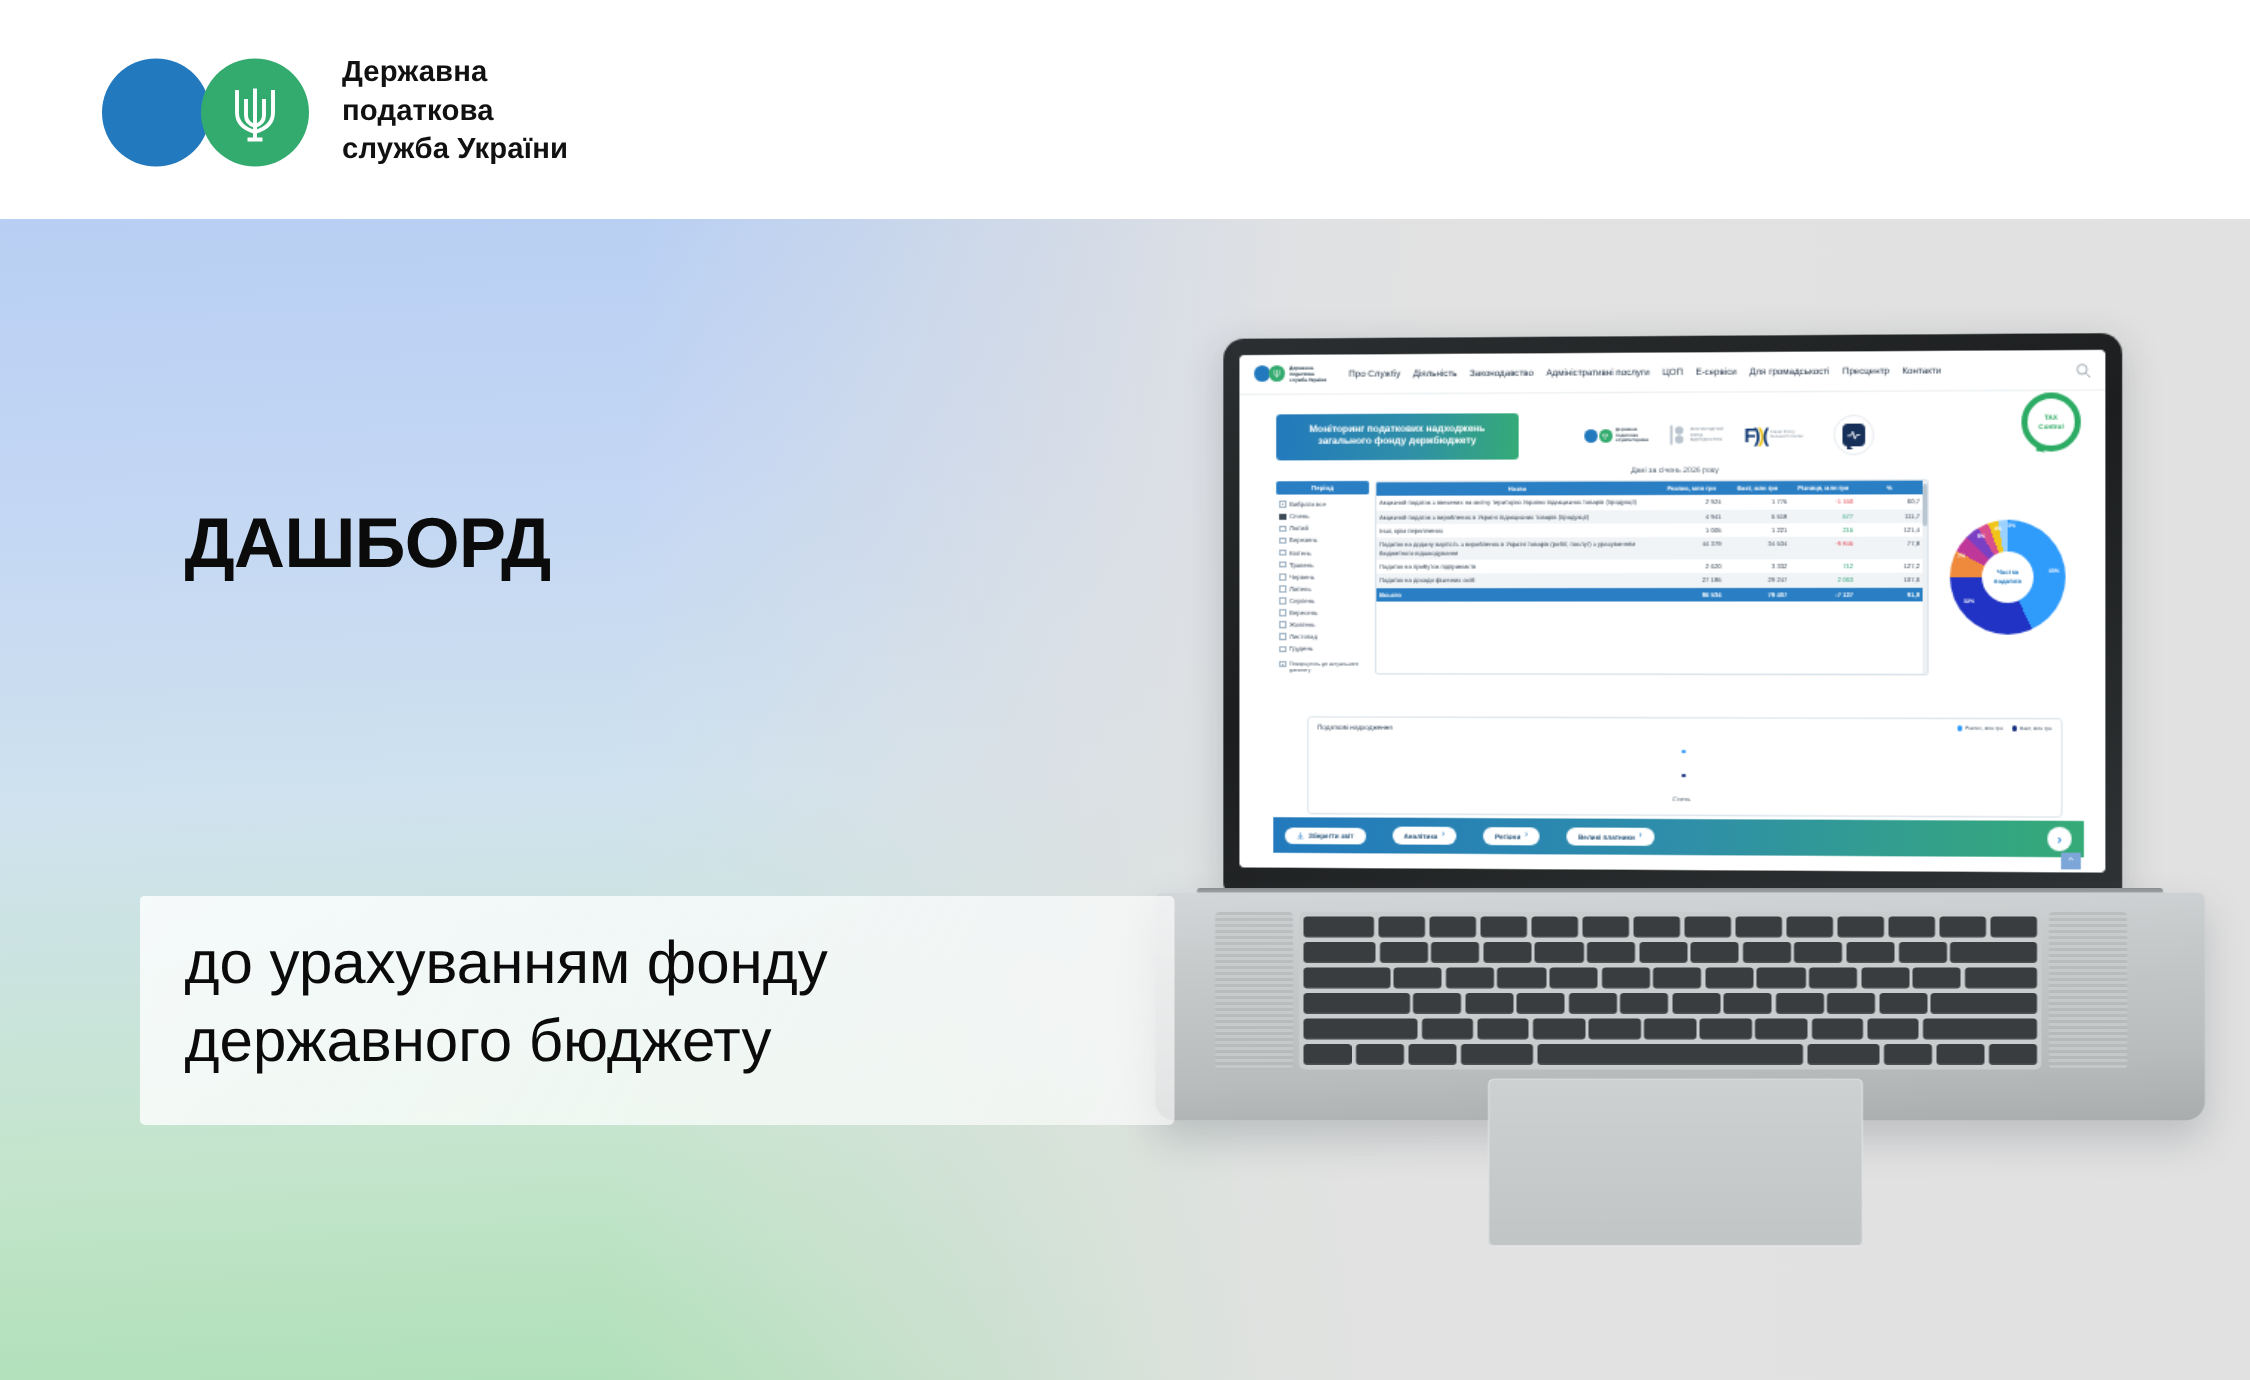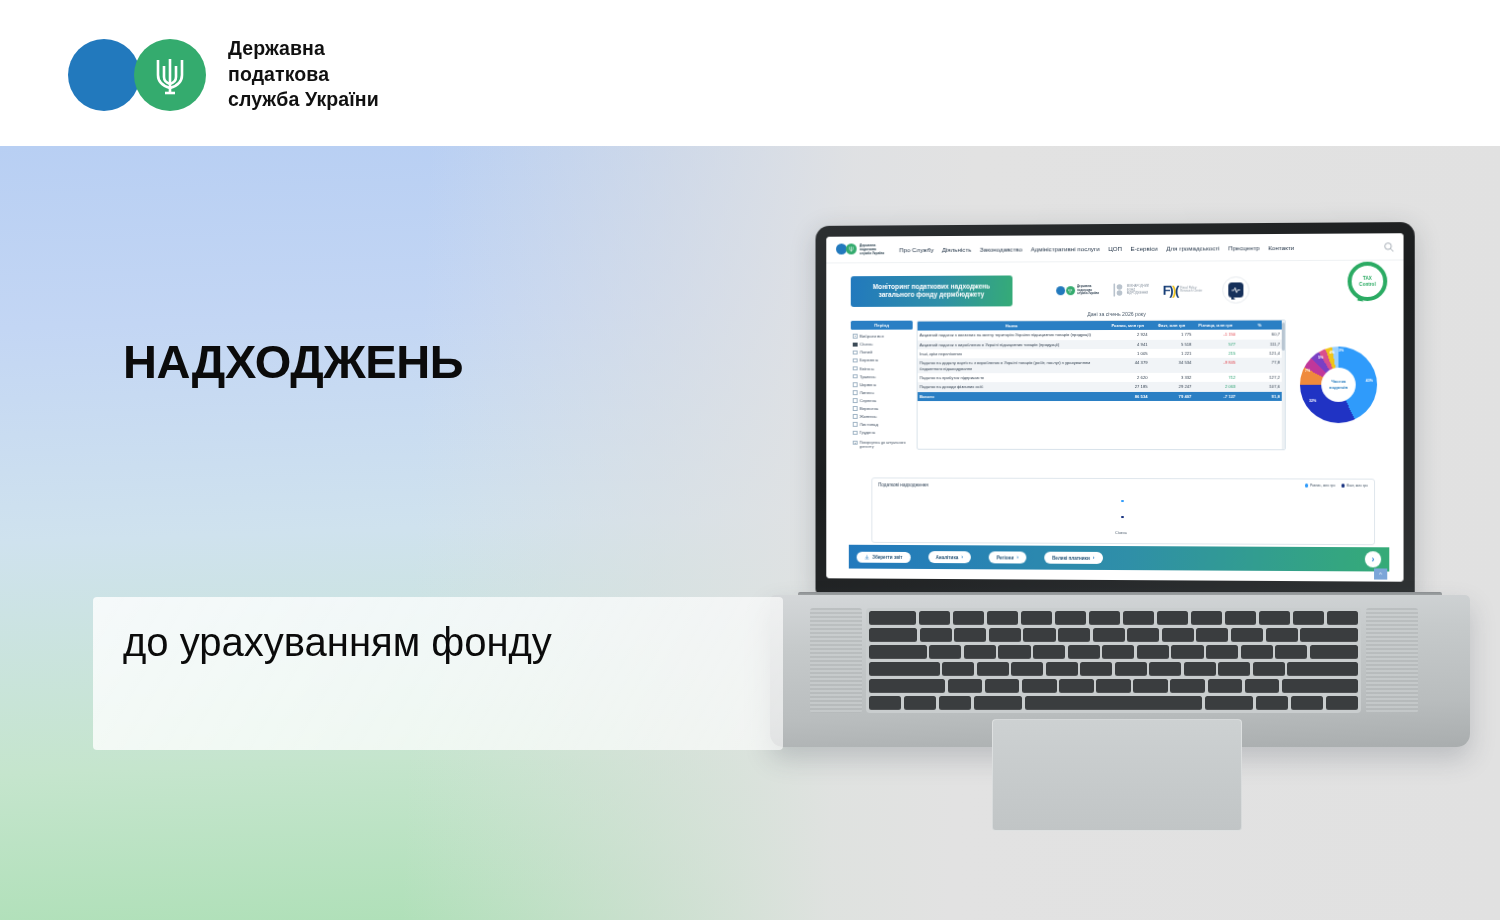--- a/index.html
+++ b/index.html
@@ -300,26 +300,27 @@
       <div>служба України</div>
     </div>
   </div>
 </div>
 
 <div class="canvas">
   <div class="bg-base"></div>
   <div class="bg-fade"></div>
 
   <div class="headline">
-    <div>НАДХОДЖЕНЬ</div>
+    <div>ДАШБОРД</div>
   </div>
 
   <div class="subline-box"></div>
   <div class="subline">
     <div>до урахуванням фонду</div>
+    <div>державного бюджету</div>
   </div>
 
   <div class="laptop">
 
     <div class="lid">
       <div class="lid-inner">
 
         <div class="site">
 
           <div class="site-nav">

